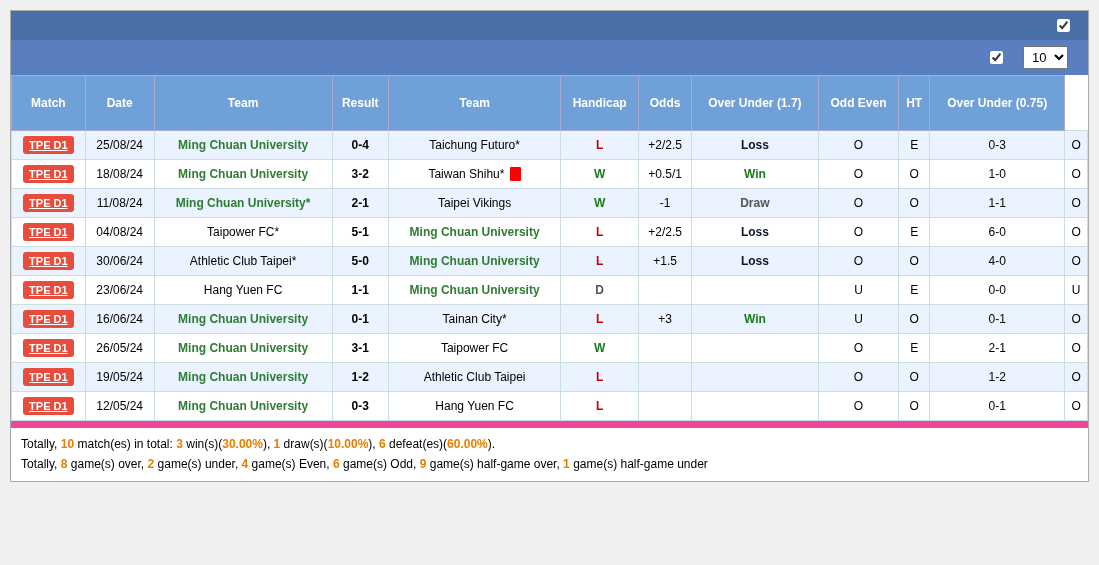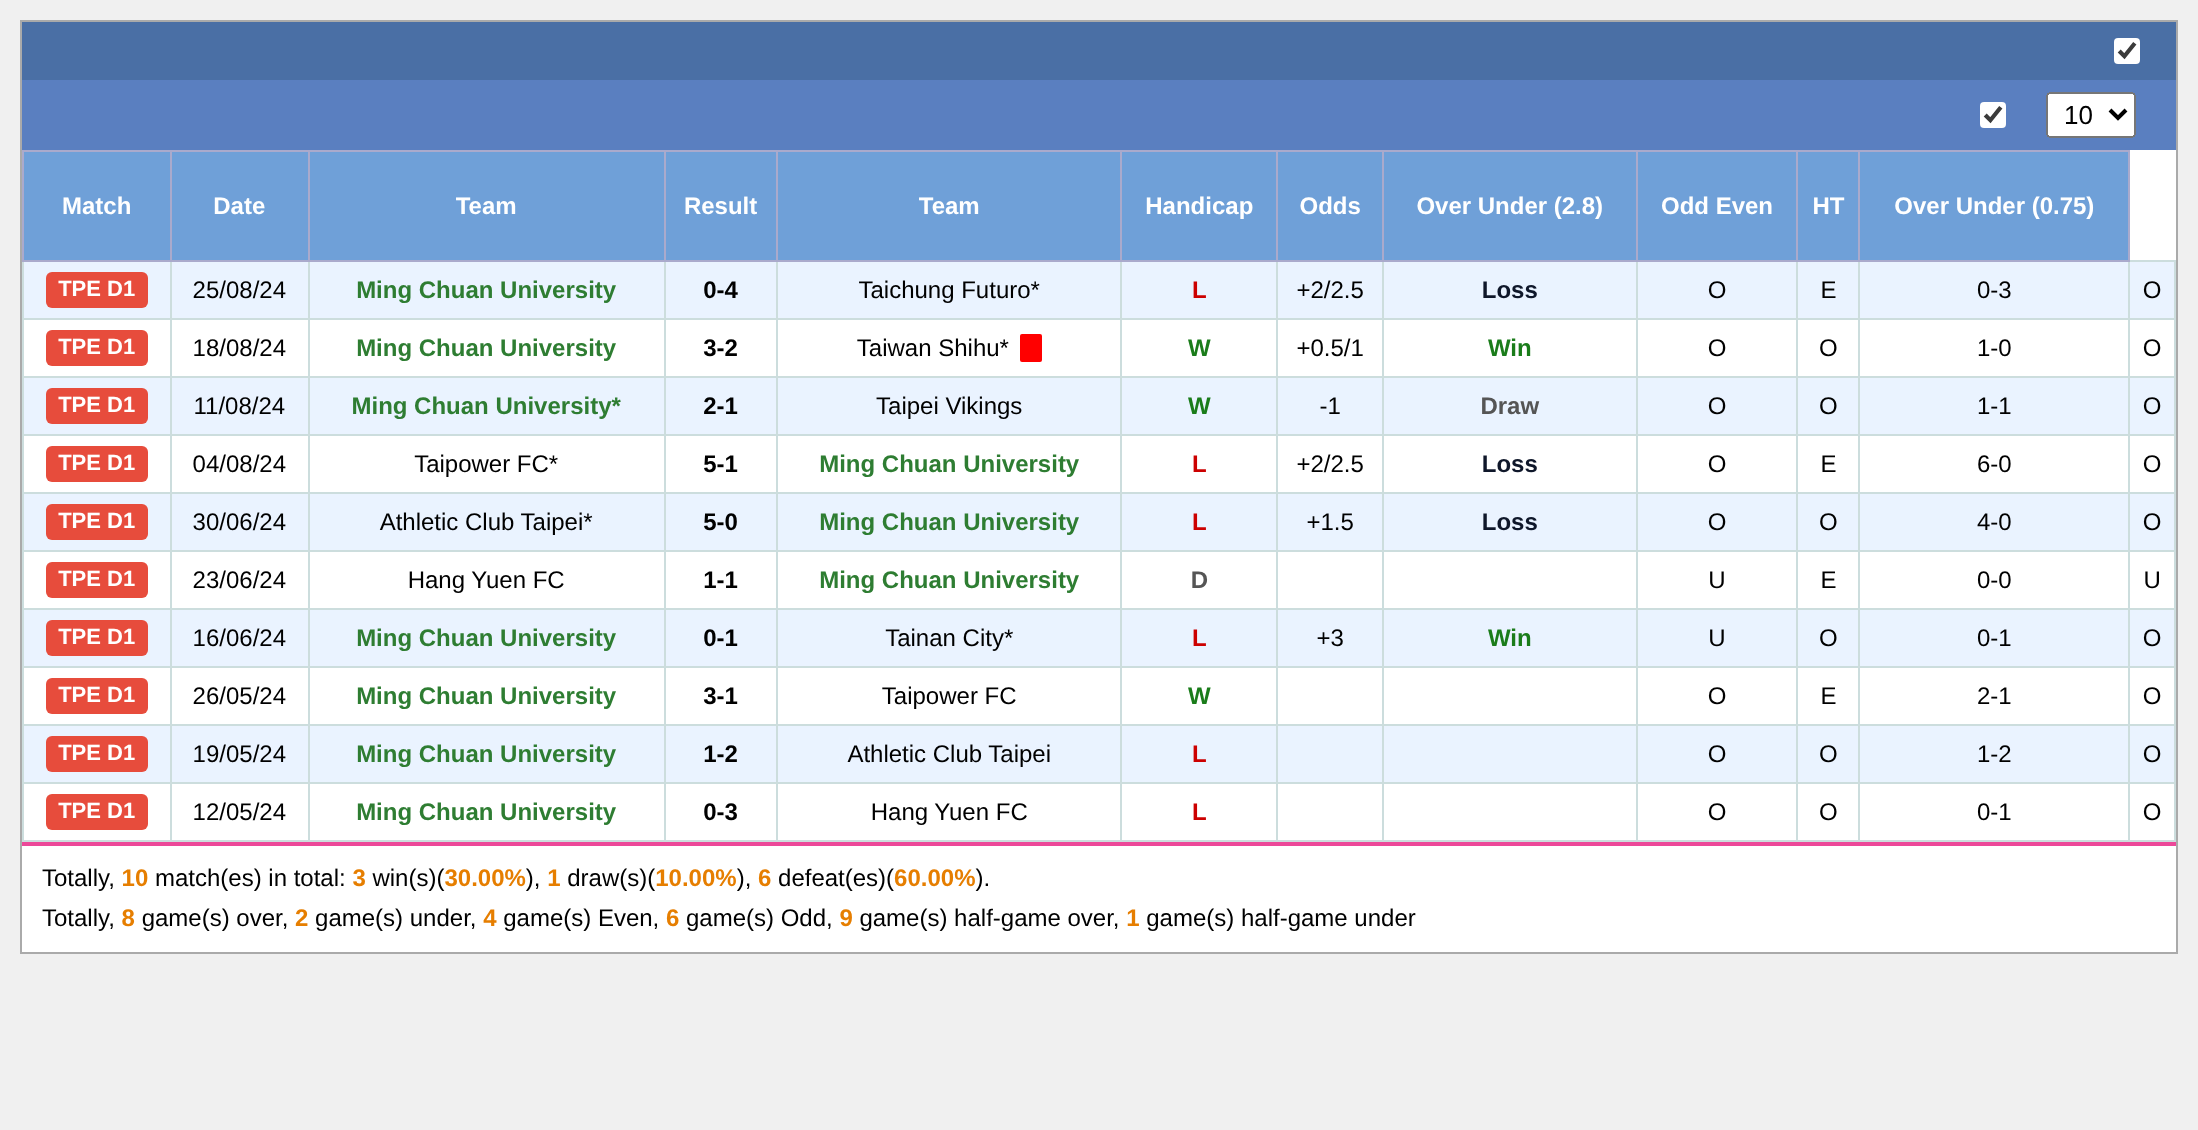--- a/index.html
+++ b/index.html
@@ -92,39 +92,40 @@
       font-size: 12px;
     }
     .match-badge {
       background: #e74c3c;
       color: #fff;
       font-weight: bold;
       padding: 3px 6px;
       border-radius: 3px;
       font-size: 11px;
       display: inline-block;
+      text-decoration: underline;
     }
     .team-link-green {
       color: #2e7d32;
       font-weight: bold;
     }
     .team-link-black {
       color: #000;
     }
     .result-W { color: #1a7c1a; font-weight: bold; }
     .result-L { color: #cc0000; font-weight: bold; }
     .result-D { color: #555; font-weight: bold; }
     .odds-win { color: #1a7c1a; font-weight: bold; }
     .odds-loss { color: #0f172a; font-weight: bold; }
     .odds-draw { color: #555; font-weight: bold; }
     .score-result { font-weight: bold; }
     .footer-stats {
       padding: 6px 10px;
       font-size: 12px;
-      border-top: 2px solid #ec4899;
+      border-top: 7px solid #ec4899;
       background: #fff;
       line-height: 1.7;
     }
     .stat-highlight-orange { color: #e67e00; font-weight: bold; }
     .icon-red-card {
       display: inline-block;
       background: red;
       color: #fff;
       font-size: 9px;
       width: 11px;
@@ -166,21 +167,21 @@
   <table>
     <thead>
       <tr>
         <th>Match</th>
         <th>Date</th>
         <th>Team</th>
         <th>Result</th>
         <th>Team</th>
         <th>Handicap</th>
         <th>Odds</th>
-        <th>Over Under (2.8)</th>
+        <th>Over Under (1.7)</th>
         <th>Odd Even</th>
         <th>HT</th>
         <th>Over Under (0.75)</th>
       </tr>
     </thead>
     <tbody id="table-body">
     <tr>
     <td><span class="match-badge">TPE D1</span></td>
     <td>25/08/24</td>
     <td><span class="team-link-green">Ming Chuan University</span></td>

